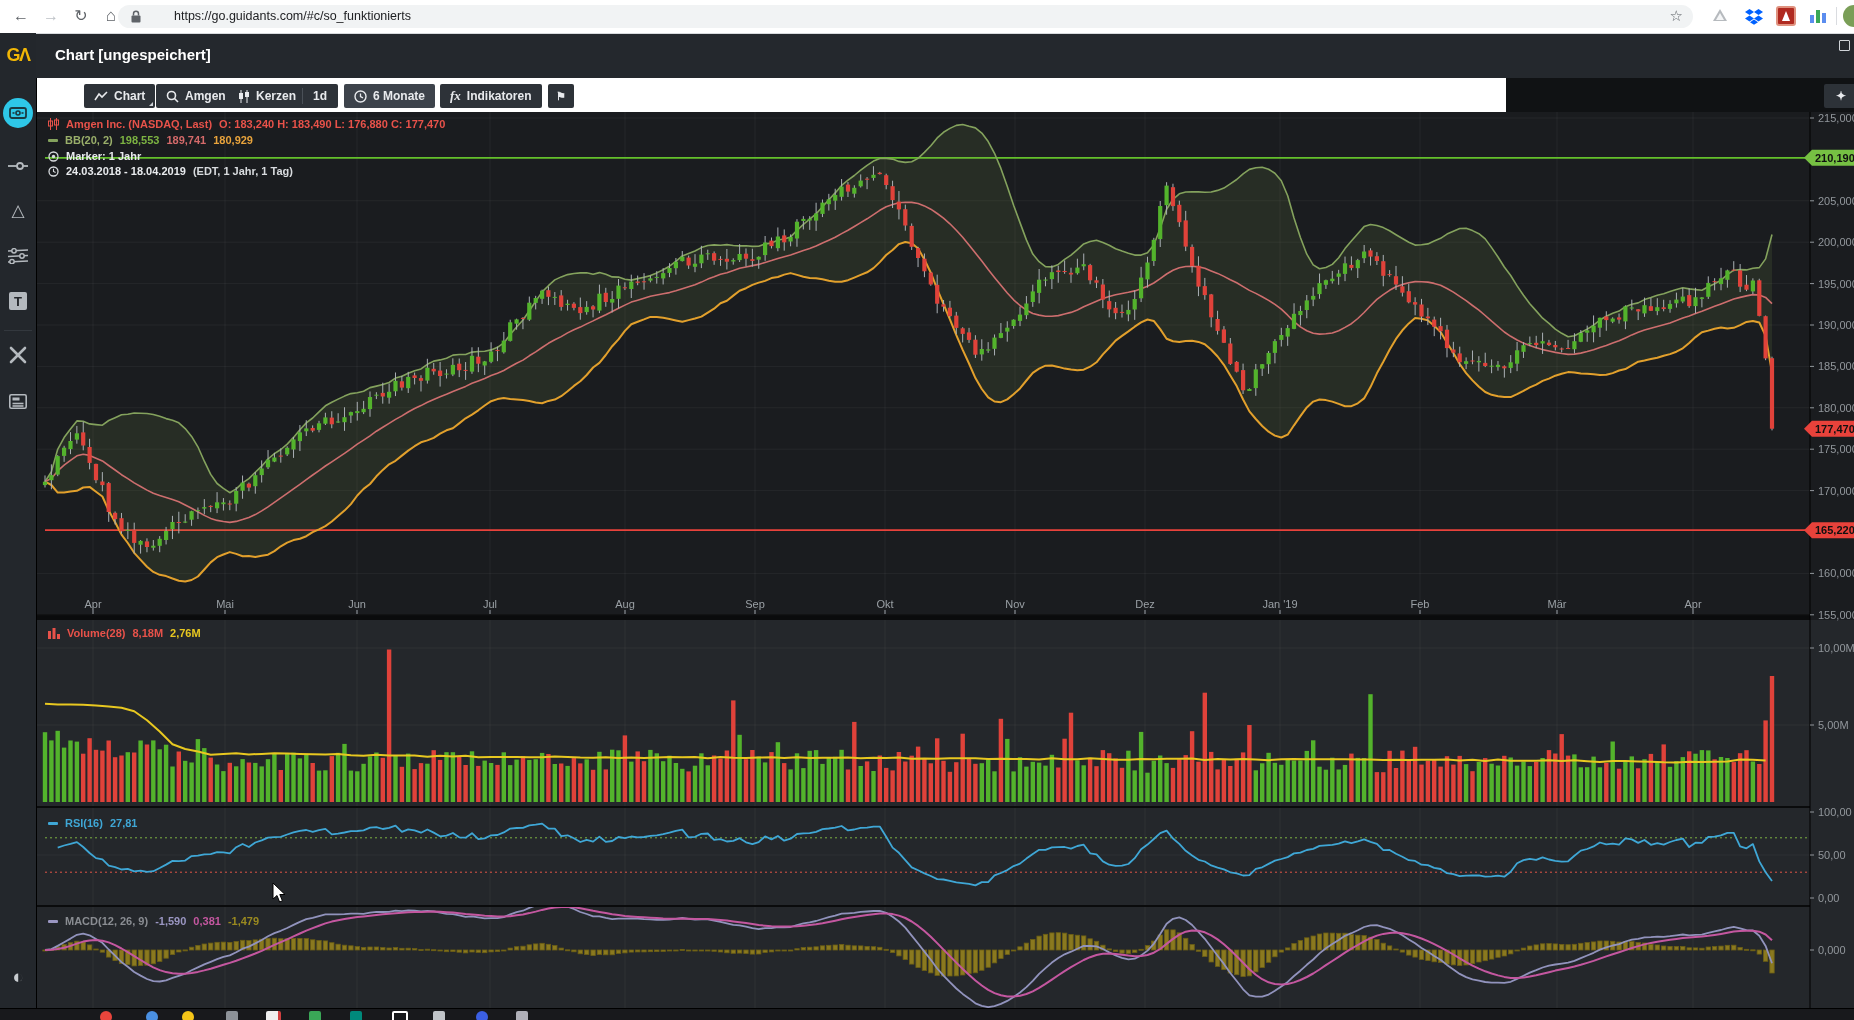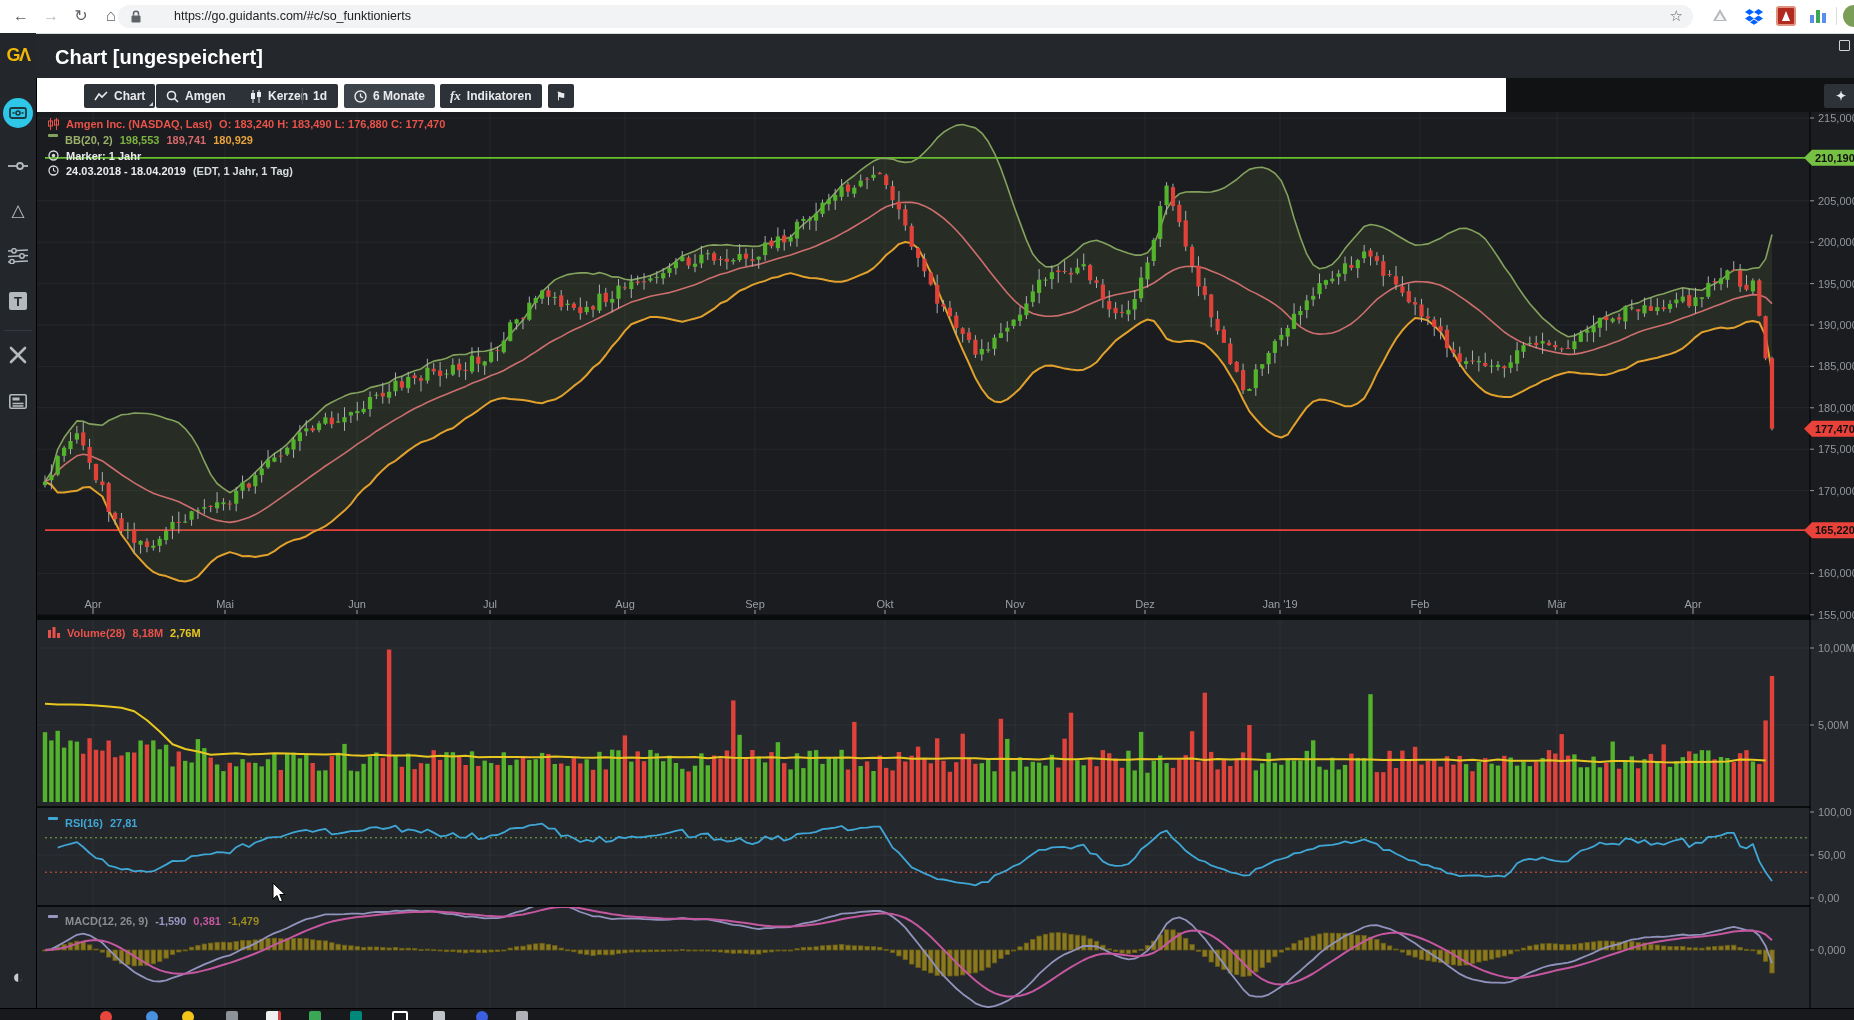--- a/index.html
+++ b/index.html
@@ -13,35 +13,35 @@
           font-size:16px;color:#5f6368;border-radius:50%;}
   #urlbar{position:absolute;left:118px;top:5px;width:1575px;height:23px;background:#f1f3f4;
           border-radius:12px;}
   #urltext{position:absolute;left:32px;top:4px;font-size:12.5px;color:#202124;white-space:nowrap;padding-left:24px;}
   .ext{position:absolute;top:6px;width:22px;height:22px;text-align:center;line-height:22px;}
   
   #titlebar{left:36px;top:33px;width:1818px;height:45px;background:#24282d;z-index:5;}
   #logo{left:0;top:33px;width:36px;height:45px;background:#23272c;z-index:6;
         color:#f2b705;font-weight:800;font-size:18px;letter-spacing:-1.5px;
         line-height:45px;text-align:center;}
-  #apptitle{position:absolute;left:19px;top:13px;color:#ffffff;font-size:20px;font-weight:700;}
+  #apptitle{position:absolute;left:19px;top:13px;color:#ffffff;font-size:15px;font-weight:700;}
   #toolbar{left:36px;top:78px;width:1470px;height:34px;background:#ffffff;z-index:5;}
   .tbtn{position:absolute;top:6px;height:24px;background:#2d3238;border-radius:2px;
         color:#e8eaed;font-size:12px;font-weight:700;display:flex;align-items:center;
         padding:0 10px;box-sizing:border-box;gap:6px;}
   .tbtn .corner{position:absolute;right:2px;bottom:2px;width:0;height:0;
         border-left:4px solid transparent;border-bottom:4px solid #cfd3d7;}
   .seg-div{position:absolute;top:4px;width:1px;height:16px;background:#4a5057;}
   
   #sidebar{left:0;top:78px;width:36px;height:930px;background:#23272c;z-index:5;
            border-right:1px solid #000;}
   .side-ic{position:absolute;left:0;width:36px;text-align:center;color:#b4b9be;}
   
   .lg{position:absolute;left:48px;z-index:4;font-size:11px;font-weight:700;white-space:nowrap;
-      display:flex;gap:7px;}
+      display:flex;align-items:center;gap:7px;}
   .sw{display:inline-block;width:10px;height:3px;border-radius:1px;}
   
   #chartsvg{left:0;top:0;z-index:1;}
   #taskbar{left:0;top:1008px;width:1854px;height:12px;background:#18191c;z-index:7;
            border-top:1px solid #000;}
   .tb-ic{position:absolute;top:2px;width:12px;height:12px;border-radius:2px;}
   #cursor{left:272px;top:882px;z-index:9;}
   #expand-ic{position:absolute;right:4px;top:7px;width:9px;height:9px;
              border:1.5px solid #cfd3d7;border-radius:1px;}
 </style>
@@ -1353,21 +1353,21 @@
   </div>
   <div class="tbtn" style="left:120px">
     <svg width="13" height="13">
       <circle cx="5.5" cy="5.5" r="4" fill="none" stroke="#e8eaed" stroke-width="1.6"></circle>
       <line x1="8.5" y1="8.5" x2="12" y2="12" stroke="#e8eaed" stroke-width="1.6"></line>
       </svg>
     <span>Amgen</span>
     <span class="corner"></span>
   </div>
   <div class="tbtn" style="left:190px;width:112px;padding:0">
-    <div style="display:flex;align-items:center;gap:6px;padding:0 24px">
+    <div style="display:flex;align-items:center;gap:6px;padding:0 12px">
       <svg width="12" height="13">
         <line x1="3" y1="0" x2="3" y2="13" stroke="#e8eaed" stroke-width="1"></line>
         <rect x="1" y="3" width="4" height="6" fill="#e8eaed"></rect>
         <line x1="9" y1="0" x2="9" y2="13" stroke="#e8eaed" stroke-width="1"></line>
         <rect x="7" y="2" width="4" height="5" fill="#e8eaed"></rect>
         </svg>
       <span>Kerzen</span>
     </div>
     <div class="seg-div" style="left:76px"></div>
     <div style="position:absolute;left:76px;width:36px;text-align:center">

